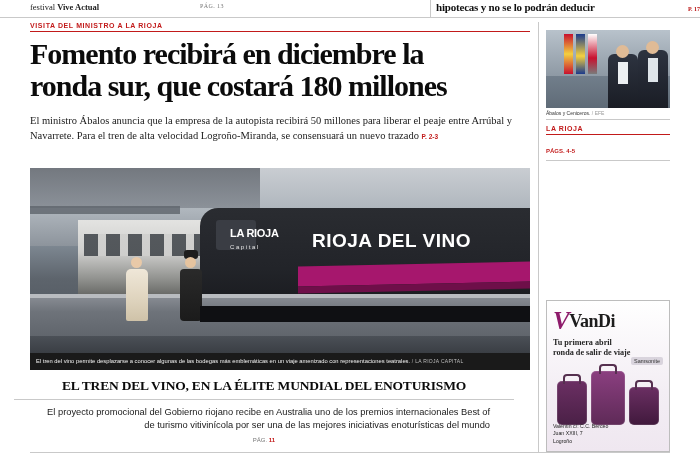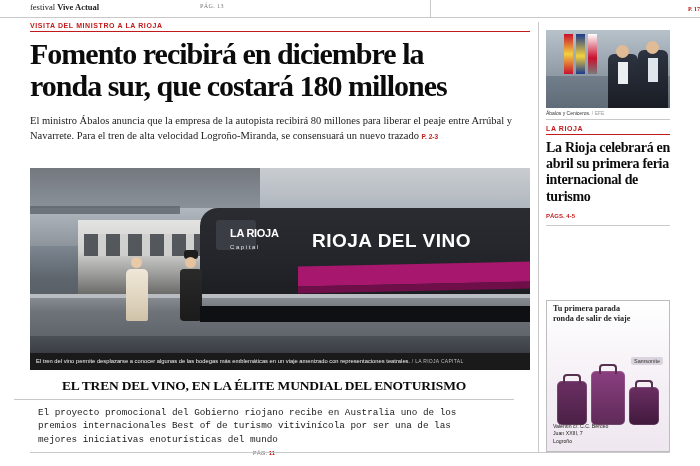--- a/index.html
+++ b/index.html
@@ -249,25 +249,25 @@
     font-family: "Liberation Serif", serif;
     font-weight: bold;
     font-size: 13.5px;
     letter-spacing: -0.2px;
     text-align: center;
     color: #0b0b0b;
     padding: 6px 0 5px 0;
     border-bottom: 1px solid #c9c9c9;
   }
   .sec-body {
-    font-family: Liberation Mono, monospace;
+    font-family: Liberation Sans, sans-serif;
     font-size: 9.3px;
     line-height: 1.45;
     color: #1a1a1a;
-    text-align: left;
+    text-align: right;
     padding: 6px 24px 0 24px;
   }
   .sec-ref {
     text-align: center;
     font-family: "Liberation Sans", sans-serif;
     font-size: 6px;
     font-weight: bold;
     color: #c21a1a;
     padding-top: 4px;
   }
@@ -443,33 +443,34 @@
 <div class="page">
 
   <div class="topstrip">
     <div class="left">
       <span>festival</span>
       <span class="b">Vive Actual</span>
     </div>
     <div class="pageno">PÁG. 13</div>
     <div class="vline"></div>
     <div class="right">
+      <div class="headline">hipotecas y no se lo podrán deducir</div>
       <div class="pg">P. 17</div>
     </div>
   </div>
 
   <div class="maincol">
     <div class="kicker">VISITA DEL MINISTRO A LA RIOJA</div>
     <div class="rule-red"></div>
     <h1 class="headline-main">
       <span>Fomento recibirá en diciembre la</span>
       <span class="l2">ronda sur, que costará 180 millones</span>
     </h1>
     <div class="subhead">
-      <span>El ministro Ábalos anuncia que la empresa de la autopista recibirá 80 millones para liberar el peaje entre Arrúbal y Navarrete. Para el tren de alta velocidad Logroño-Miranda, se consensuará un nuevo trazado</span>
+      <span>El ministro Ábalos anuncia que la empresa de la autopista recibirá 50 millones para liberar el peaje entre Arrúbal y Navarrete. Para el tren de alta velocidad Logroño-Miranda, se consensuará un nuevo trazado</span>
       <span class="ref">P. 2-3</span>
     </div>
   </div>
 
   <div class="photo-block">
     <div class="photo">
       <div class="ph-sky"></div>
       <div class="ph-roof"></div>
       <div class="ph-roof2"></div>
       <div class="ph-oldtrain"></div>
@@ -525,27 +526,29 @@
       <div class="rp-shirt2"></div>
       <div class="rp-h1"></div>
       <div class="rp-h2"></div>
     </div>
     <div class="rphoto-credit">
       <span>Ábalos y Ceniceros.</span>
       <span class="agency">/ EFE</span>
     </div>
     <div class="r-section-label">LA RIOJA</div>
     <div class="r-rule"></div>
-    <div class="r-headline">La Rioja celebrará en abril su primera feria internacional de turismo</div>
     <div class="r-pages">PÁGS. 4-5</div>
   </div>
 
   <div class="ad">
+    <div class="ad-brand">
+      <span class="v">V</span><span>VanDi</span>
+    </div>
     <div class="ad-tagline">
-      <div>Tu primera parada</div>
+      <div>Tu primera abril</div>
       <div>ronda de salir de viaje</div>
     </div>
     <div class="ad-sams">Samsonite</div>
     <div class="ad-bags">
       <div class="bag bag1">
           <span class="handle"></span>
         </div>
       <div class="bag bag2">
           <span class="handle"></span>
         </div>

